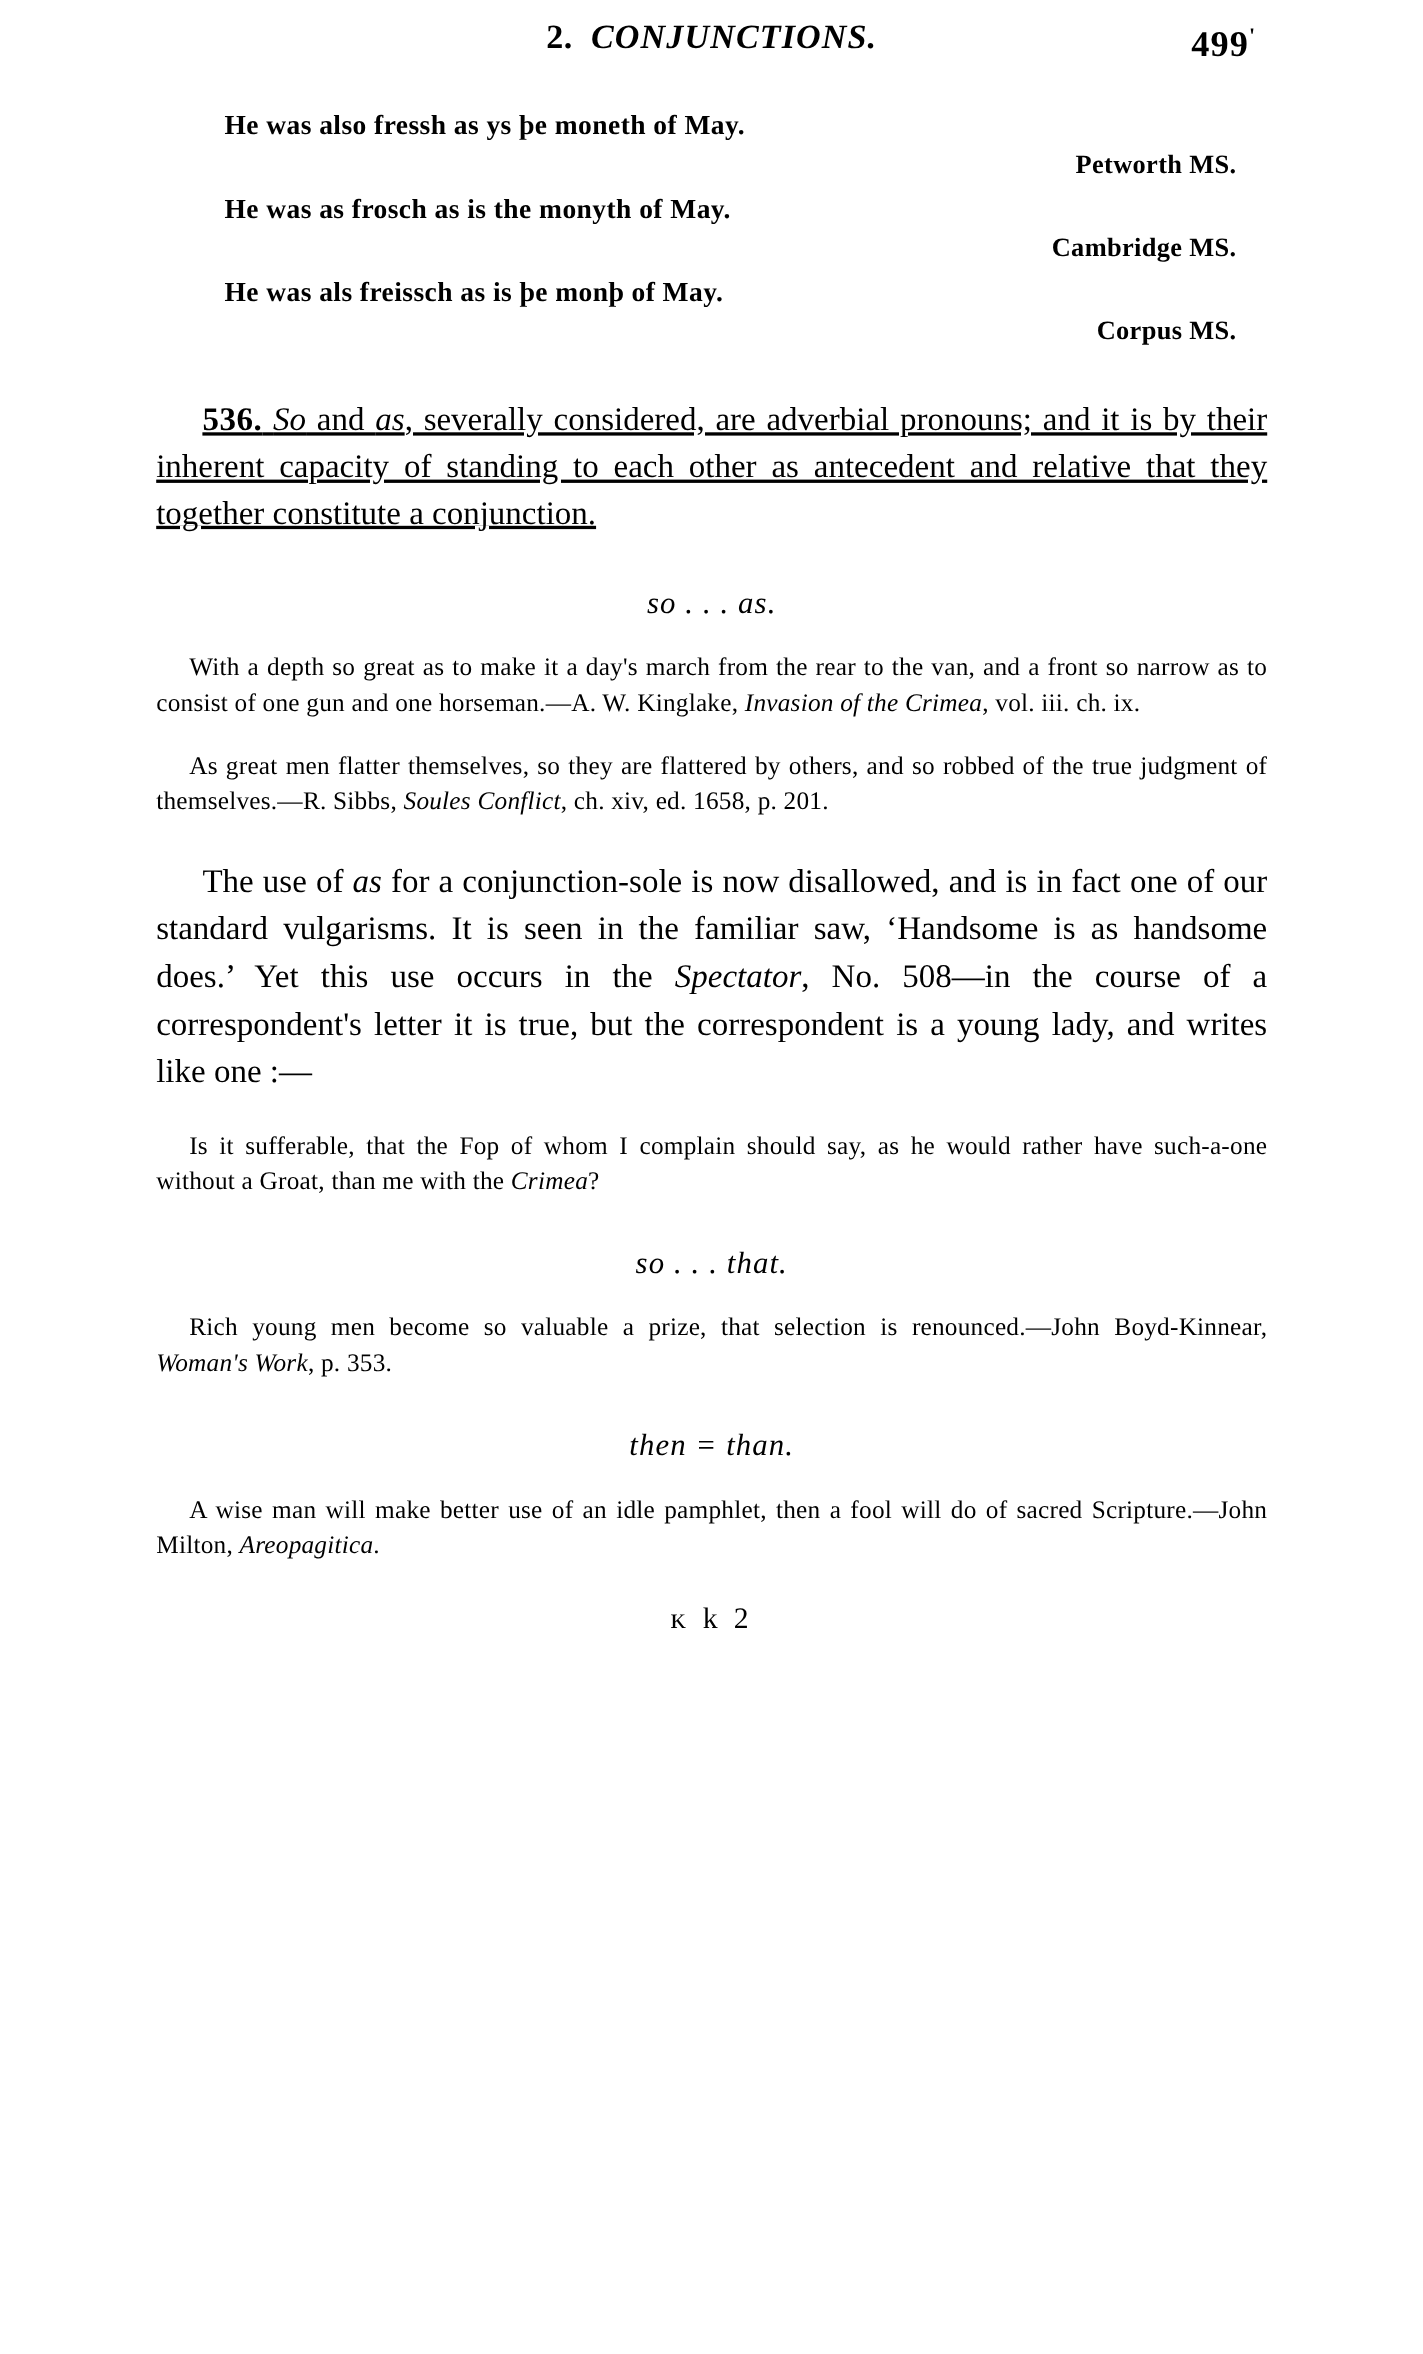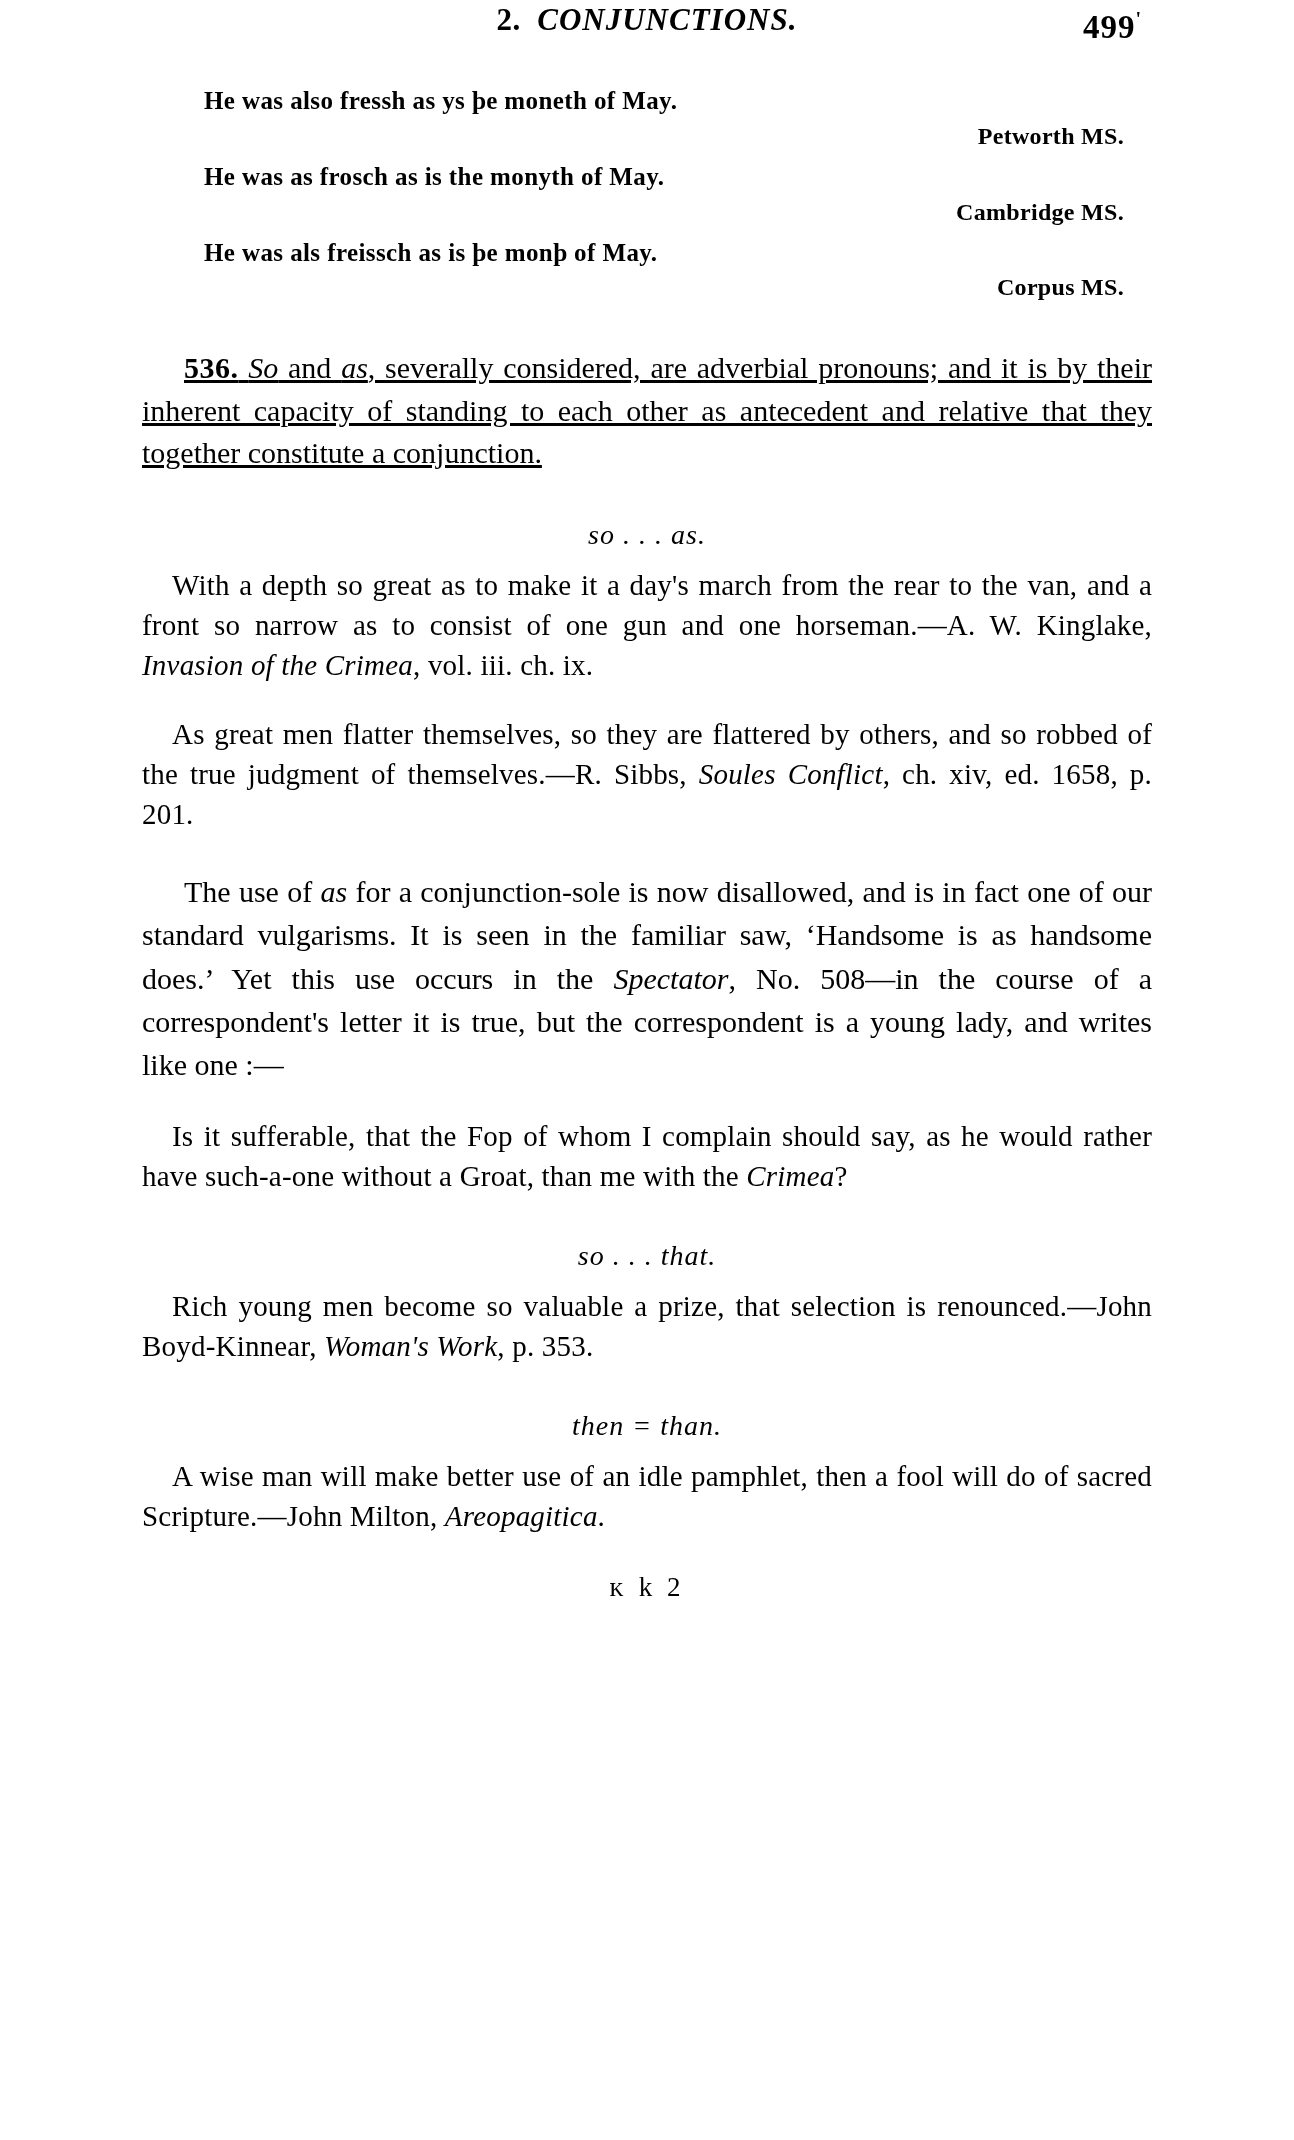--- a/index.html
+++ b/index.html
@@ -17,21 +17,21 @@
   .page {
     position: relative;
     width: 1294px;
     min-height: 2140px;
     padding: 0;
     box-sizing: border-box;
   }
   .content {
     margin: 0 auto;
     width: 1010px;
-    padding-top: 2px;
+    padding-top: 16px;
   }
 
   
   .runhead {
     display: flex;
     align-items: baseline;
     justify-content: center;
     position: relative;
     height: 60px;
   }
@@ -116,24 +116,24 @@
     margin-top: 44px;
     margin-bottom: 10px;
     letter-spacing: 1px;
   }
   .subhead.big {
     font-size: 31px;
   }
 
   
   .cite-para {
-    font-size: 29px;
+    font-size: 23px;
     line-height: 1.38;
     text-align: justify;
-    margin-top: 14px;
+    margin-top: 26px;
     text-indent: 30px;
     letter-spacing: 0.2px;
   }
   .cite-para .ital { font-style: italic; }
 
   
   .signature {
     text-align: center;
     font-size: 27px;
     margin-top: 36px;

